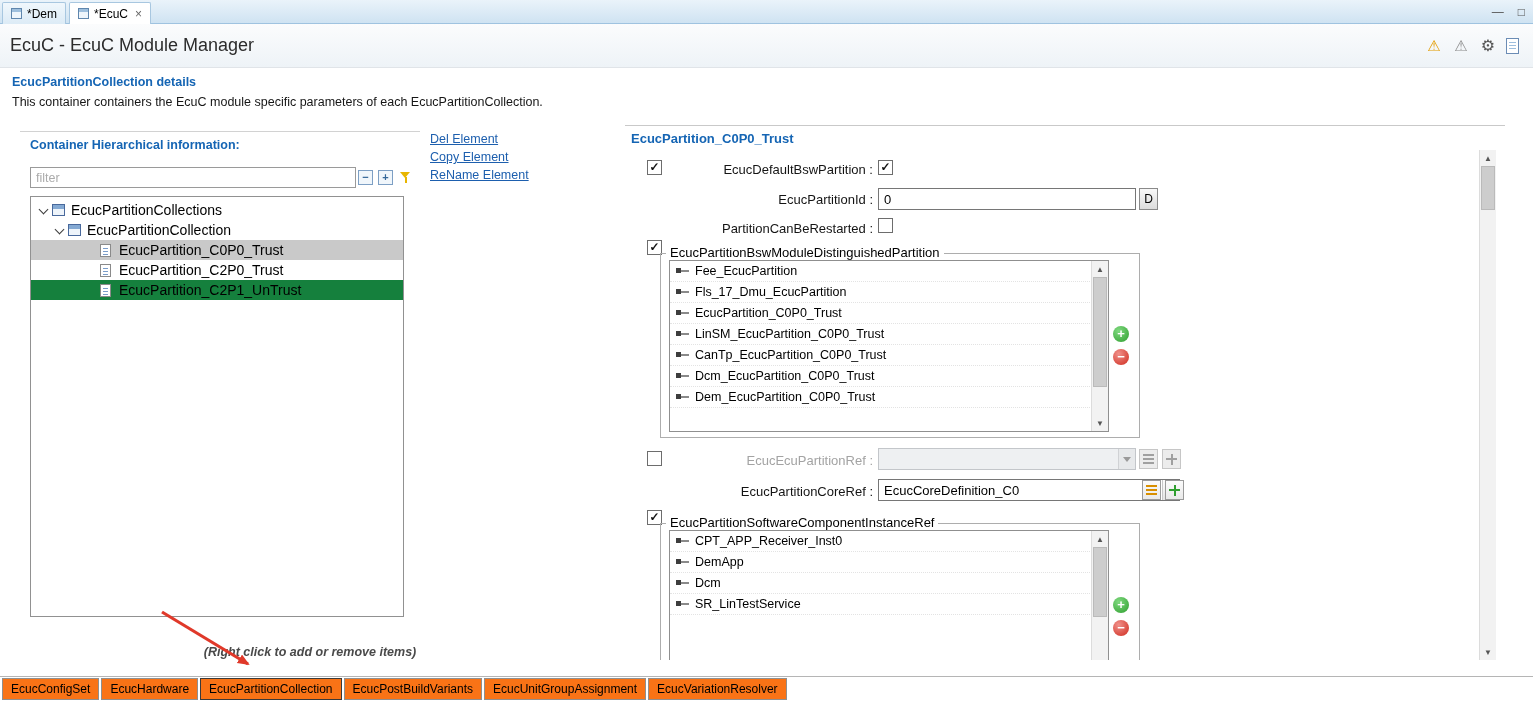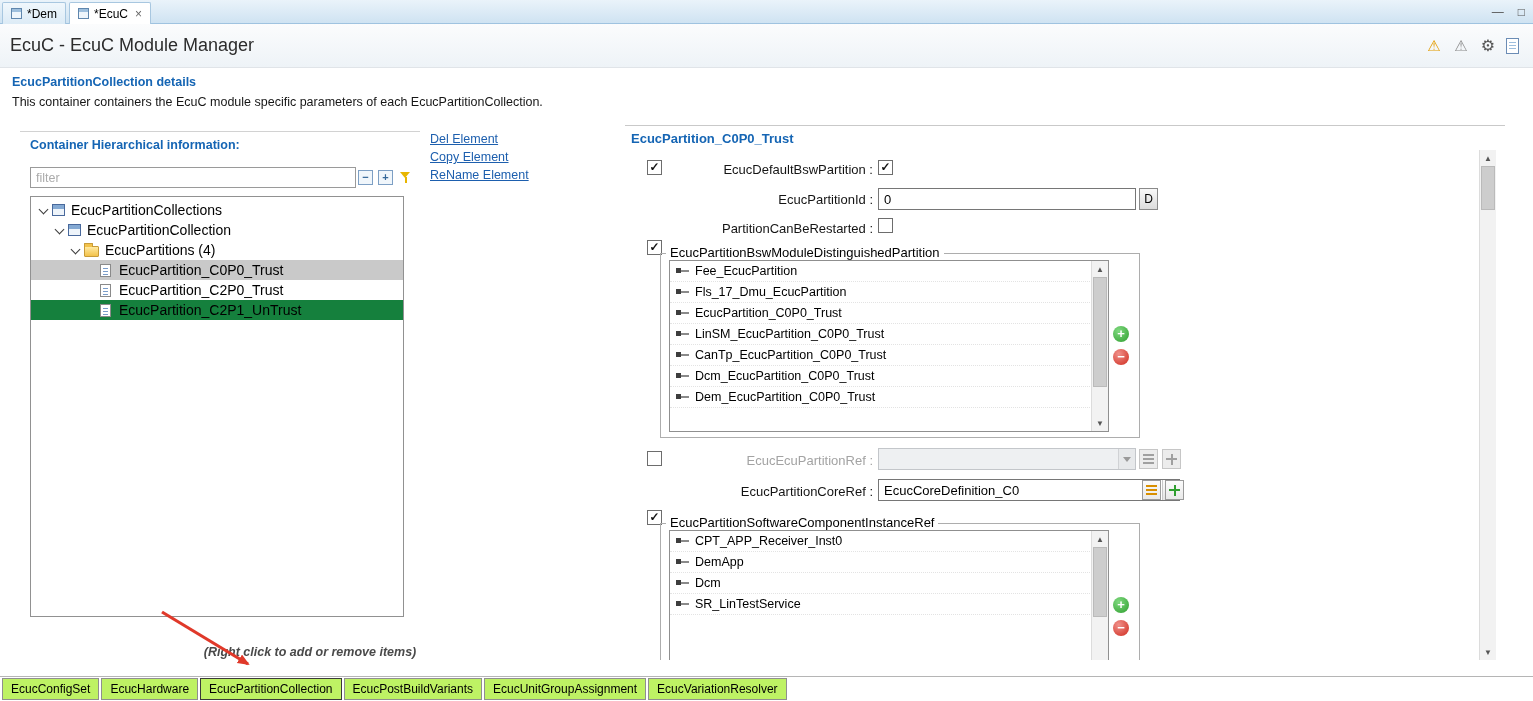--- a/index.html
+++ b/index.html
@@ -131,21 +131,21 @@
   
   .vscroll { position:absolute; width:17px; background:#f2f2f2; border-left:1px solid #dcdcdc; }
   .vscroll.inlist { right:0; top:0; height:100%; }
   .vs-btn { position:absolute; left:0; width:16px; height:16px; display:flex; align-items:center; justify-content:center;
             font-size:8px; color:#555; background:#f2f2f2; cursor:default; }
   .vs-thumb { position:absolute; left:1px; width:14px; background:#cdcdcd; border:1px solid #bababa; cursor:default; }
 
   
   .bottom-tabs { position:absolute; left:0; right:0; bottom:0; height:25px; background:#fff;
                  border-top:1px solid #b5b5b5; display:flex; align-items:flex-start; gap:2px; padding:1px 0 0 2px; }
-  .btab { height:22px; border:1px solid #8f8f8f; background:#bef264; display:flex; align-items:center;
+  .btab { height:22px; border:1px solid #8f8f8f; background:#f97316; display:flex; align-items:center;
           padding:0 8px; font-size:12px; white-space:nowrap; cursor:default; }
   .btab.active { border-color:#3a3a3a; }
 
   
   .arrow-overlay { position:absolute; left:0; top:0; width:1533px; height:701px; pointer-events:none; z-index:50; }
 </style>
 </head>
 <body>
 
 <div class="screen">
@@ -193,25 +193,20 @@
       <div class="tree-row" style="padding-left: 6px;">
         <span class="twisty"></span>
         <span class="nicon collection-icon"></span>
         <span class="tree-label">EcucPartitionCollections</span>
       </div>
       <div class="tree-row" style="padding-left: 22px;">
         <span class="twisty"></span>
         <span class="nicon collection-icon"></span>
         <span class="tree-label">EcucPartitionCollection</span>
       </div>
-      <div class="tree-row" style="padding-left: 38px;">
-        <span class="twisty"></span>
-        <span class="nicon folder-icon"></span>
-        <span class="tree-label">EcucPartitions (4)</span>
-      </div>
       <div class="tree-row selected" style="padding-left: 54px;">
         <span class="twisty-space"></span>
         <span class="nicon document-icon"></span>
         <span class="tree-label">EcucPartition_C0P0_Trust</span>
       </div>
       <div class="tree-row" style="padding-left: 54px;">
         <span class="twisty-space"></span>
         <span class="nicon document-icon"></span>
         <span class="tree-label">EcucPartition_C2P0_Trust</span>
       </div>

